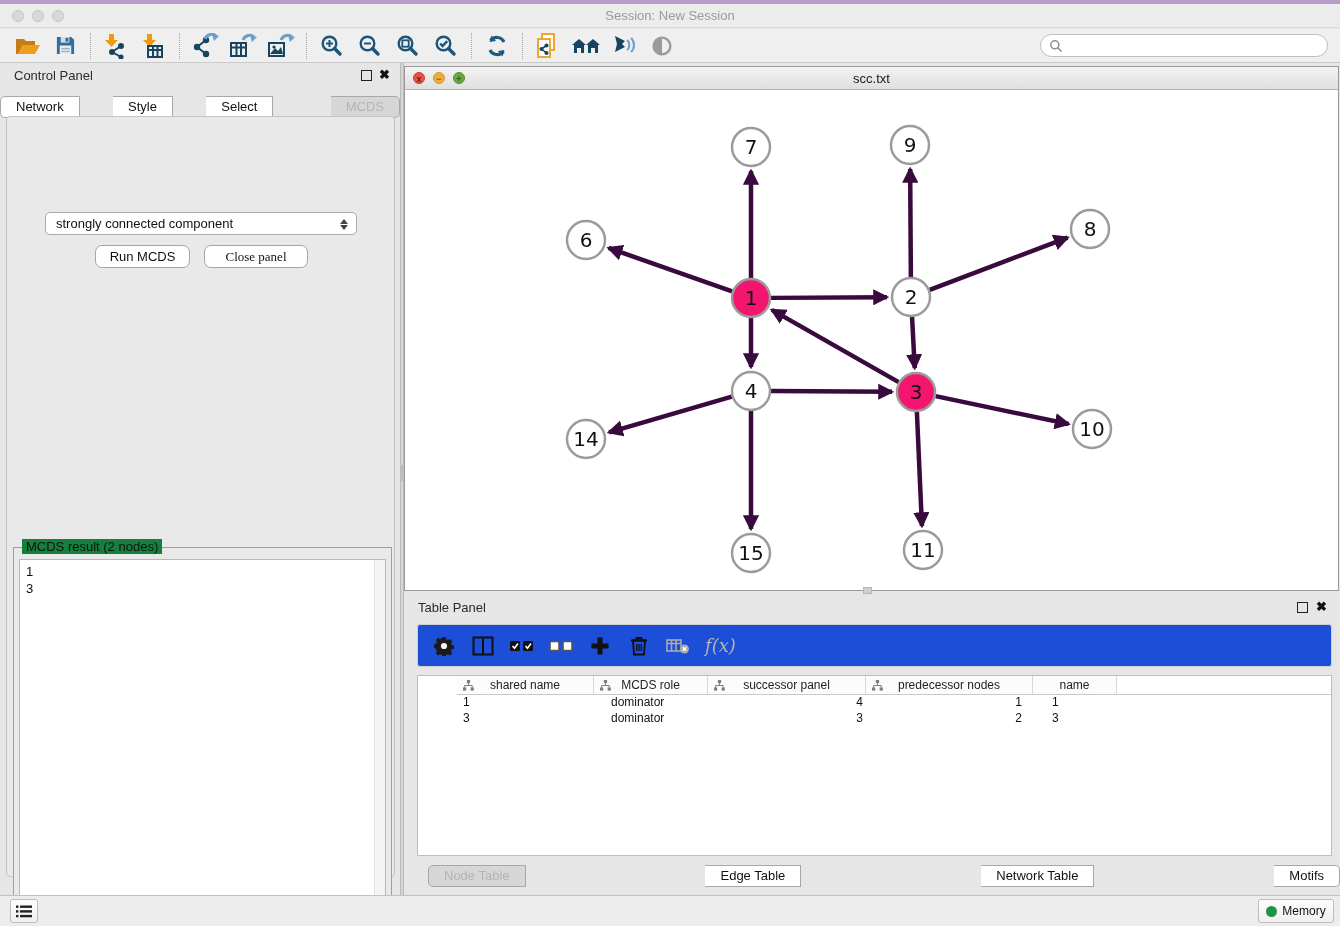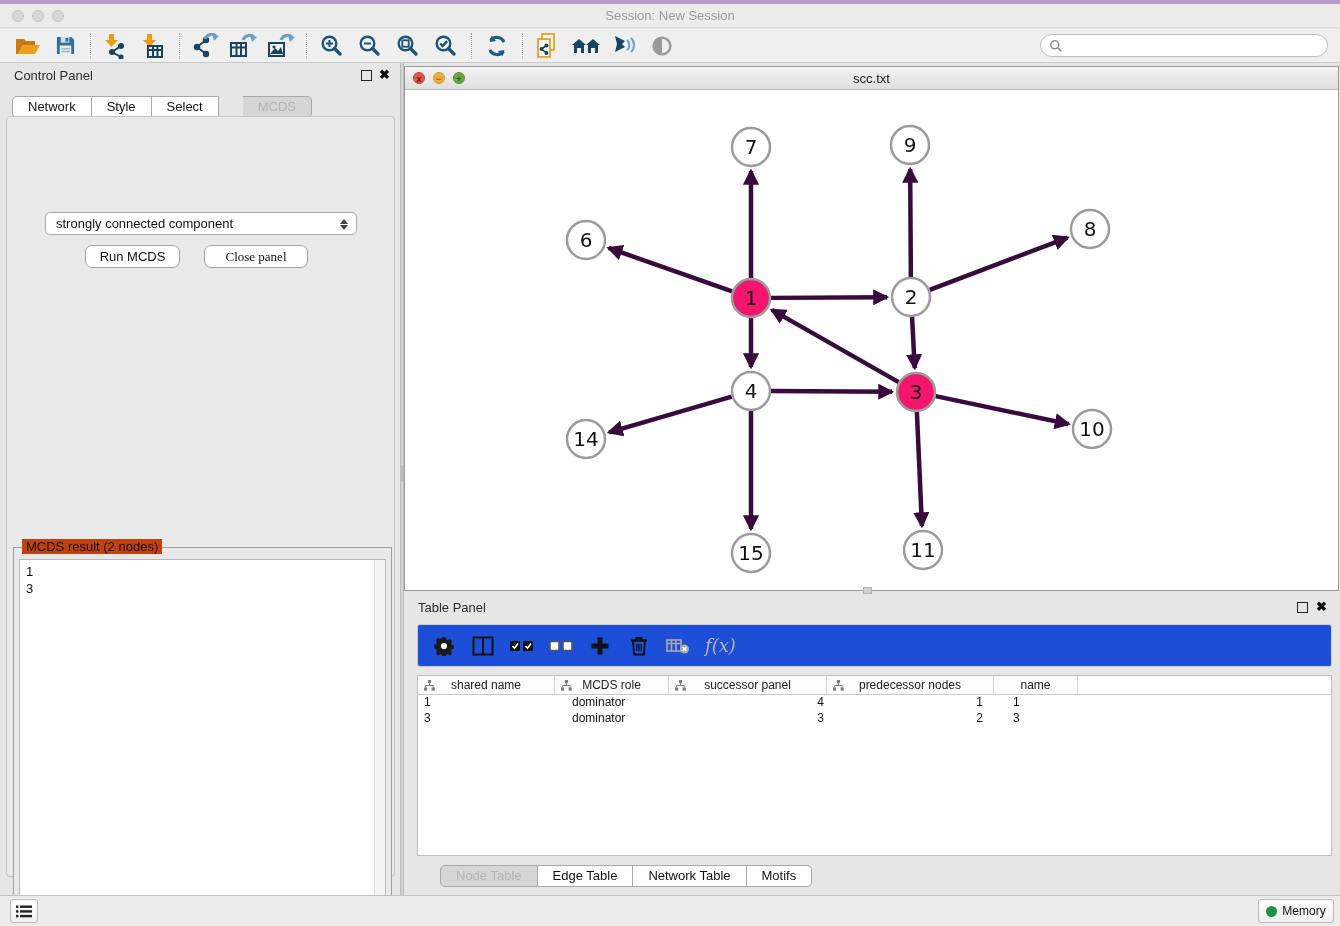--- a/index.html
+++ b/index.html
@@ -21,40 +21,40 @@
   .search-wrap input { border:none; outline:none; flex:1; height:18px; font-size:12px; background:transparent; }
 
   
   .control-panel { position:absolute; left:0; top:63px; width:400px; height:832px; background:#E6E6E6; }
   .panel-head { position:absolute; left:0; top:0; width:100%; height:26px; }
   .panel-head .ph-title { position:absolute; left:14px; top:5px; font-size:13px; color:#2B2B2B; }
   .float-box { position:absolute; top:7px; width:11px; height:11px; border:1.6px solid #222; background:transparent; }
   .close-x { position:absolute; top:4px; font-size:13px; font-weight:bold; color:#111; line-height:16px; }
   .control-panel .float-box { right:28px; } .control-panel .close-x { right:10px; }
 
-  .tabrow { position:absolute; left:12px; width:100%; display:flex; justify-content:flex-start; }
+  .tabrow { position:absolute; left:0; width:100%; display:flex; justify-content:space-between; }
   .control-panel .tabrow { top:33px; }
   .tab { height:22px; line-height:20px; font-size:13px; color:#111; background:#fff; border:1px solid #A8A8A8; border-left:none; padding:0 15px; }
   .tab:first-child { border-left:1px solid #A8A8A8; border-radius:5px 0 0 5px; }
   .tab:last-child { border-radius:0 5px 5px 0; }
   .tab.active { background:#D6D6D6; color:#B4B4B4;margin-left:24px; }
 
   .cp-body { position:absolute; left:6px; top:53px; width:389px; height:761px; background:#E9E9E9; border:1px solid #C4C4C4; border-radius:4px; }
   .opt-label { position:absolute; left:0; top:74px; width:100%; text-align:center; font-size:13px; color:#111; }
   .combo { position:absolute; left:38px; top:95px; width:312px; height:23px; background:#fff; border:1px solid #A9A9A9; border-radius:5px; font-size:13px; color:#111; line-height:21px; padding-left:10px; }
   .combo .stepper { position:absolute; right:8px; top:3px; width:9px; height:16px; display:flex; flex-direction:column; align-items:center; justify-content:center; gap:1px; }
   .combo .stepper span { width:0; height:0; border-left:4px solid transparent; border-right:4px solid transparent; }
   .combo .stepper .up { border-bottom:5px solid #444; }
   .combo .stepper .dn { border-top:5px solid #444; }
   .btn { position:absolute; top:128px; height:23px; background:#fff; border:1px solid #A5A5A5; border-radius:7px; font-size:13px; color:#111; text-align:center; line-height:21px; }
-  .btn.run { left:78px; width:95px; }
+  .btn.run { left:88px; width:95px; }
   .btn.closep { left:197px; width:104px;font-family:Liberation Serif, serif; }
 
   .result-group { position:absolute; left:6px; top:430px; width:379px; height:378px; border:1px solid #9E9E9E; background:#E9E9E9; }
-  .result-legend { position:absolute; left:8px; top:-9px; background:#c2410c; padding:0 4px; font-size:13px; color:#111; }
+  .result-legend { position:absolute; left:8px; top:-9px; background:#15803d; padding:0 4px; font-size:13px; color:#111; }
   .result-inner { position:absolute; left:5px; top:11px; right:5px; bottom:5px; background:#fff; border:1px solid #B9B9B9; }
   .result-text { position:absolute; left:6px; top:3px; font-family:"Liberation Sans",sans-serif; font-size:13px; line-height:17px; color:#111; white-space:pre; }
   .result-scroll { position:absolute; right:0; top:0; width:11px; height:100%; background:#F4F4F4; border-left:1px solid #E2E2E2; }
 
   .vsplitter { position:absolute; left:400px; top:63px; width:4px; height:832px; background:#D6D6D6; border-left:1px solid #B9B9B9; border-right:1px solid #B9B9B9; }
   .vsplitter .grip { position:absolute; left:-1px; top:402px; width:4px; height:16px; background:#BDBDBD; }
 
   
   .net-window { position:absolute; left:404px; top:66px; width:935px; height:525px; background:#fff; border:1px solid #9A9A9A; }
   .net-titlebar { position:absolute; left:0; top:0; width:100%; height:23px; background:linear-gradient(#F3F3F3,#DFDFDF); border-bottom:1px solid #B6B6B6; }
@@ -67,21 +67,21 @@
   .net-grip { position:absolute; left:458px; bottom:-4px; width:9px; height:7px; background:#CFCFCF; border:1px solid #B5B5B5; }
 
   
   .table-panel { position:absolute; left:404px; top:595px; width:936px; height:300px; background:#E6E6E6; }
   .table-panel .ph-title { position:absolute; left:14px; top:5px; font-size:13px; color:#2B2B2B; }
   .table-panel .float-box { right:32px; } .table-panel .close-x { right:13px; }
   .tp-toolbar { position:absolute; left:13px; top:29px; width:915px; height:43px; background:#1d4ed8; border:1px solid #CFCFCF; border-radius:3px; display:flex; align-items:center; gap:15px; padding-left:14px; }
   .tp-toolbar .ic { display:flex; align-items:center; justify-content:center; width:24px; height:24px; }
   .fx-label { font-family:"DejaVu Serif", serif; font-style:italic; font-size:18px; color:#B5B5B5; }
 
-  .tp-table { position:absolute; left:13px; top:80px; width:915px; height:181px; background:#fff; border:1px solid #BDBDBD; overflow:hidden; }
+  .tp-table { position:absolute; left:13px; top:80px; width:915px; height:181px; background:#fff; border:1px solid #BDBDBD; overflow:hidden;padding-left:39px; }
   .hrow { display:flex; height:19px; border-bottom:1px solid #C9C9C9; }
   .hcell { position:relative; display:flex; align-items:center; justify-content:center; font-size:12px; color:#222; border-right:1px solid #D8D8D8; background:#FCFCFC; }
   .hcell svg { position:absolute; left:6px; top:4px; }
   .drow { display:flex; height:16px; font-size:12px; color:#111; }
   .dcell { overflow:hidden; white-space:nowrap; }
   .c1 { width:137px; } .c2 { width:114px; } .c3 { width:158px; } .c4 { width:167px; } .c5 { width:84px; }
   .drow .c1 { padding-left:6px; } .drow .c2 { padding-left:8px;margin-left:9px; }
   .drow .c3 { text-align:right; padding-right:12px; } .drow .c4 { text-align:right; padding-right:20px; }
   .drow .c5 { padding-left:10px; }
 

